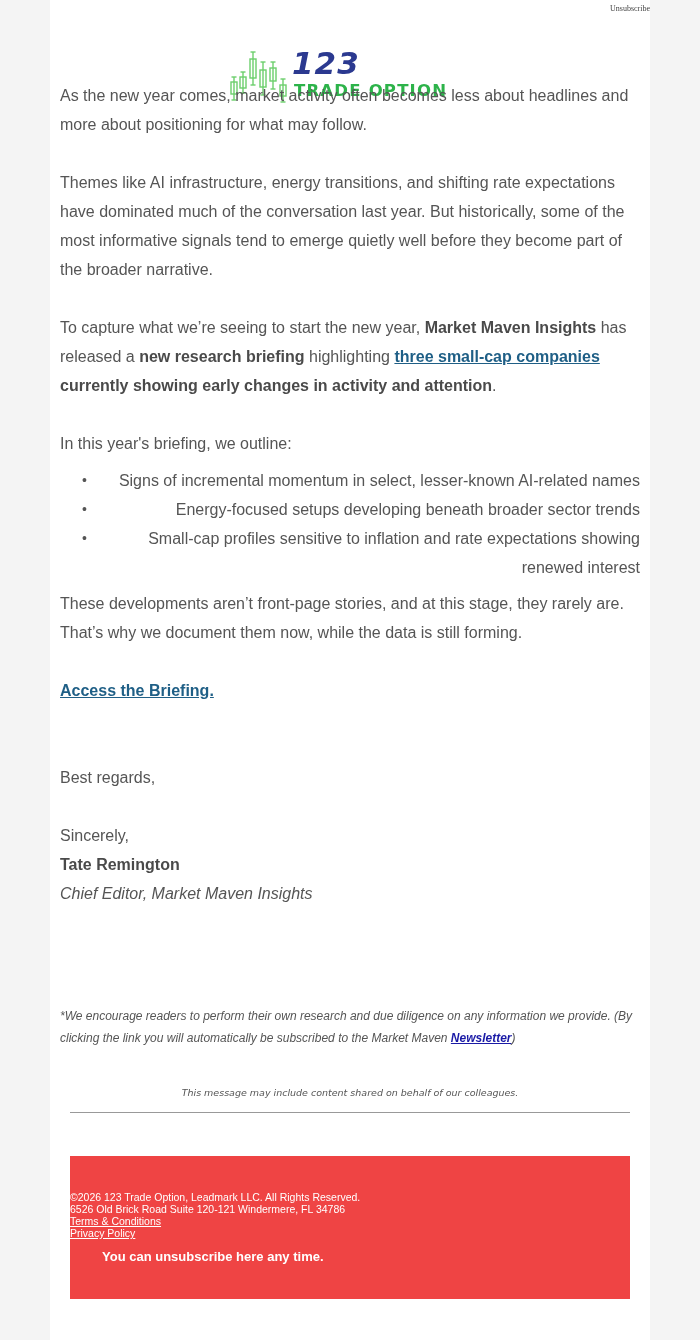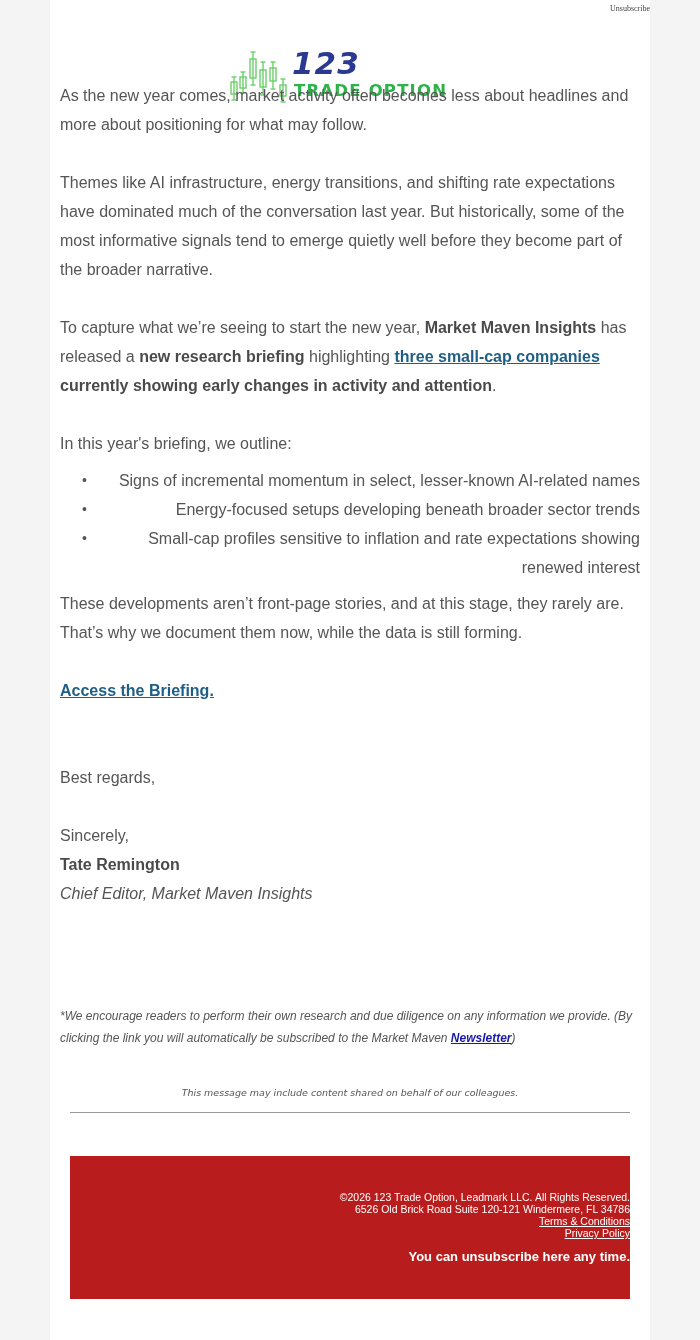--- a/index.html
+++ b/index.html
@@ -16,21 +16,21 @@
     .content a.link { color: #1f5f86; font-weight: bold; text-decoration: underline; }
     ul.bullets { list-style: none; padding-left: 40px; margin: 8px 0 7px 0; text-align: right; }
     ul.bullets li { position: relative; }
     ul.bullets li::before { content: "•"; position: absolute; left: -18px; top: 0; color: #555; font-size: 14px; }
     .sig-name { font-weight: bold; color: #4a4a4a; }
     .sig-title { font-style: italic; }
     .disclaimer { position: absolute; left: 10px; top: 1005px; width: 580px; font-size: 12px; line-height: 22px; font-style: italic; color: #555; }
     .disclaimer a { color: #1a1aa6; font-weight: bold; text-decoration: underline; }
     .divider { position: absolute; left: 20px; top: 1112px; width: 560px; height: 1px; background: #999999; }
     .colleagues { position: absolute; left: 20px; top: 1059px; width: 560px; text-align: center; font-family: "DejaVu Sans", sans-serif; font-size: 9.5px; font-style: italic; color: #555; margin-top: 28px; }
-    .footer { position: absolute; left: 20px; top: 1156px; width: 560px; height: 143px; background: #b91c1c; color: #ffffff; text-align: right; font-size: 10.5px; line-height: 12px; padding-top: 35px; }
+    .footer { position: absolute; left: 20px; top: 1156px; width: 560px; height: 143px; background: #ef4444; color: #ffffff; text-align: left; font-size: 10.5px; line-height: 12px; padding-top: 35px; }
     .footer a { color: #ffffff; text-decoration: underline; display: inline-block; }
     .footer .unsub-line { margin-top: 12px; font-size: 13px; font-weight: bold; margin-left: 32px; }
   </style>
 </head>
 <body>
 
 <div class="card">
 
   <a class="unsub-top" href="#">Unsubscribe</a>
 

